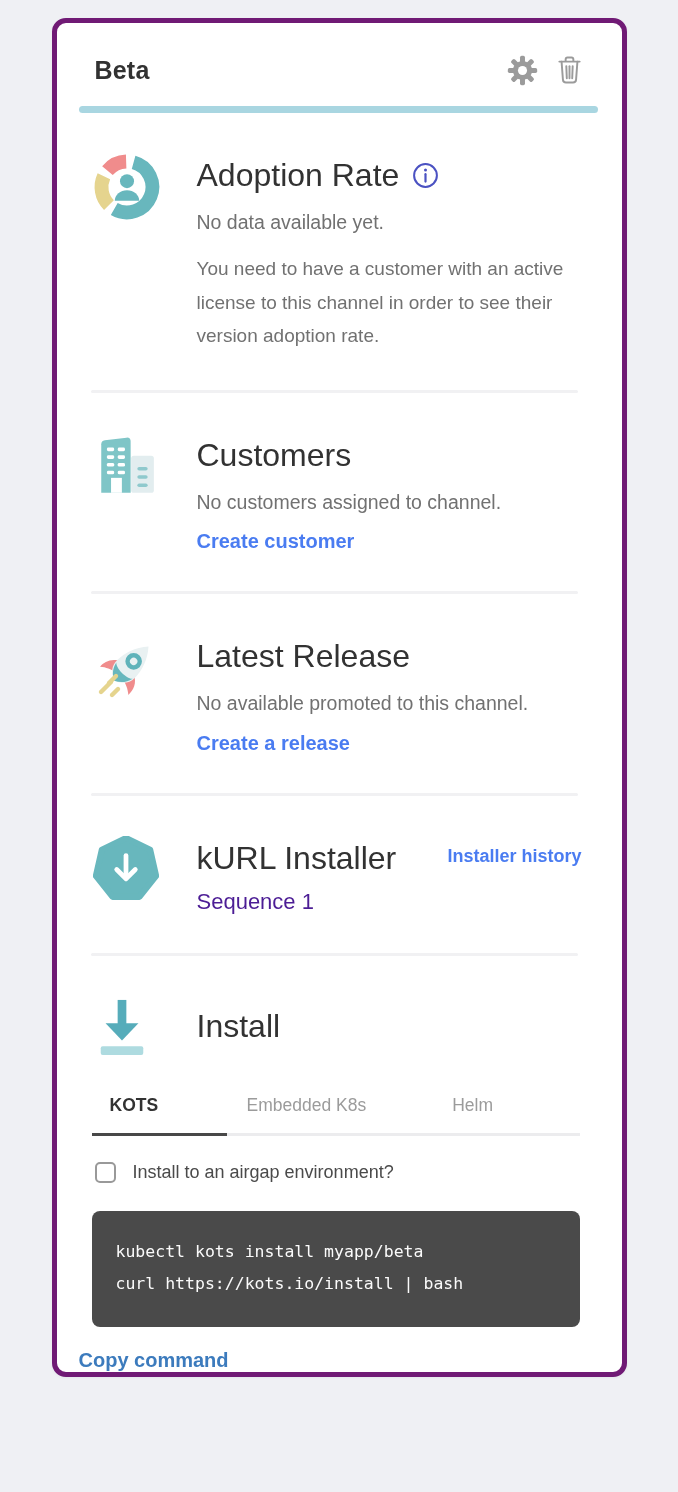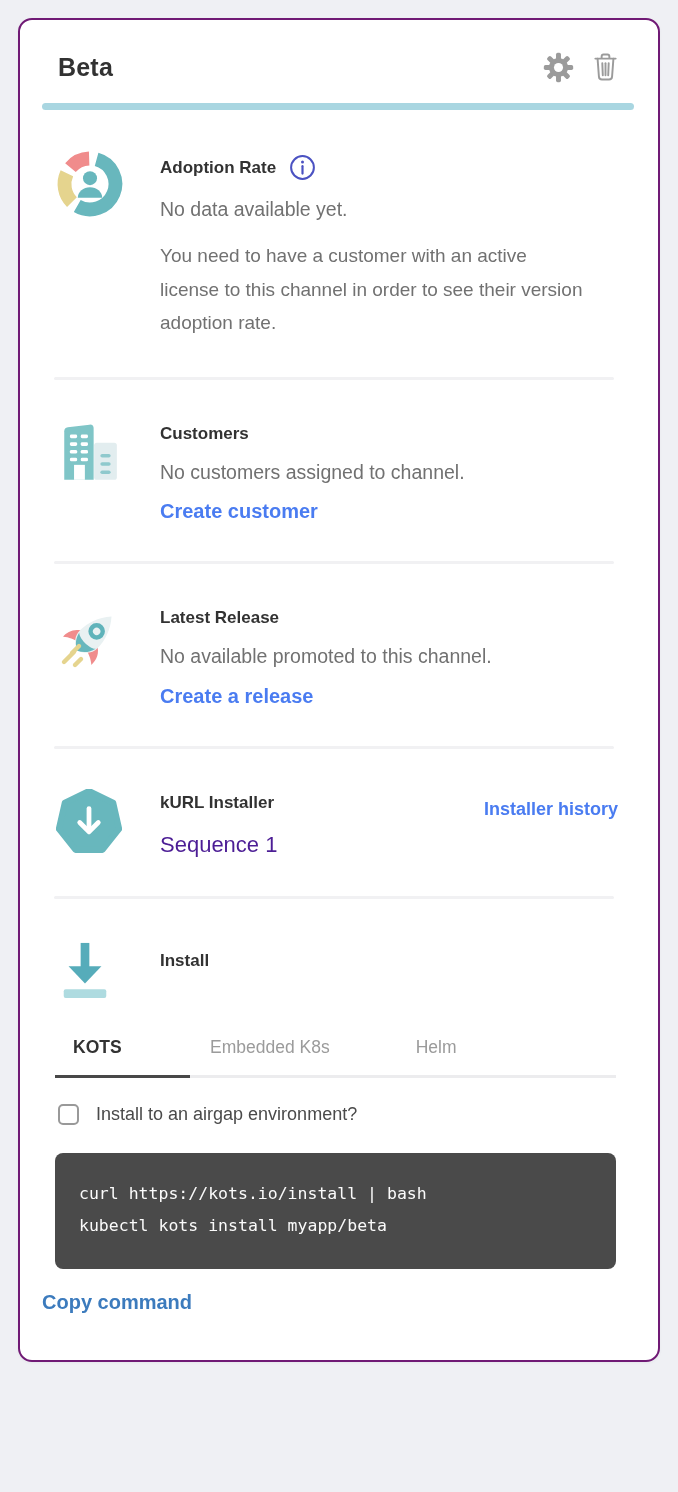--- a/index.html
+++ b/index.html
@@ -3,27 +3,26 @@
 <meta charset="utf-8">
 <style>
   * { box-sizing: border-box; }
   html, body { margin: 0; padding: 0; }
   body {
     background: #eff0f4;
     font-family: "Liberation Sans", "DejaVu Sans", sans-serif;
     width: 678px;
   }
   .card {
-    width: 642px;
+    width: 575px;
     margin: 18px auto 16px auto;
     background: #ffffff;
-    border: 2px solid #701a75;
+    border: 5px solid #701a75;
     border-radius: 14px;
     box-shadow: 0 1px 3px rgba(50,50,70,0.05);
-    padding-bottom: 46px;
     overflow: hidden;
   }
   
   .card-header {
     display: flex;
     justify-content: space-between;
     align-items: center;
     padding: 32px 38px 20px 38px;
   }
   .channel-title {
@@ -39,22 +38,22 @@
     height: 7px;
     border-radius: 4px;
     background: #a9d6e1;
     margin: 0 24px 0 22px;
   }
   
   .row { display: flex; padding: 40px 40px 0 36px; }
   .icon-col { width: 68px; flex: none; margin-right: 36px; line-height: 0; }
   .body-col { flex: 1; padding-top: 4px; min-width: 0; }
   .sec-title {
-    font-size: 17px;
-    font-weight: 700;
+    font-size: 32px;
+    font-weight: 400;
     color: #323232;
     margin: 0 0 14px 0;
     display: flex;
     align-items: center;
     gap: 13px;
   }
   .sec-head-row {
     display: flex;
     justify-content: space-between;
     align-items: flex-start;
@@ -340,17 +339,17 @@
     <div class="tab tab-helm">Helm</div>
   </div>
 
   
   <div class="airgap-row">
     <span class="checkbox" role="checkbox" aria-checked="false"></span>
     <span class="airgap-label">Install to an airgap environment?</span>
   </div>
 
   
-  <div class="code-block"><div>curl https://kots.io/install | bash</div><div>kubectl kots install myapp/beta</div></div>
+  <div class="code-block"><div>kubectl kots install myapp/beta</div><div>curl https://kots.io/install | bash</div></div>
 
   <a class="copy-link">Copy command</a>
 
 </div>
 
 </body></html>

